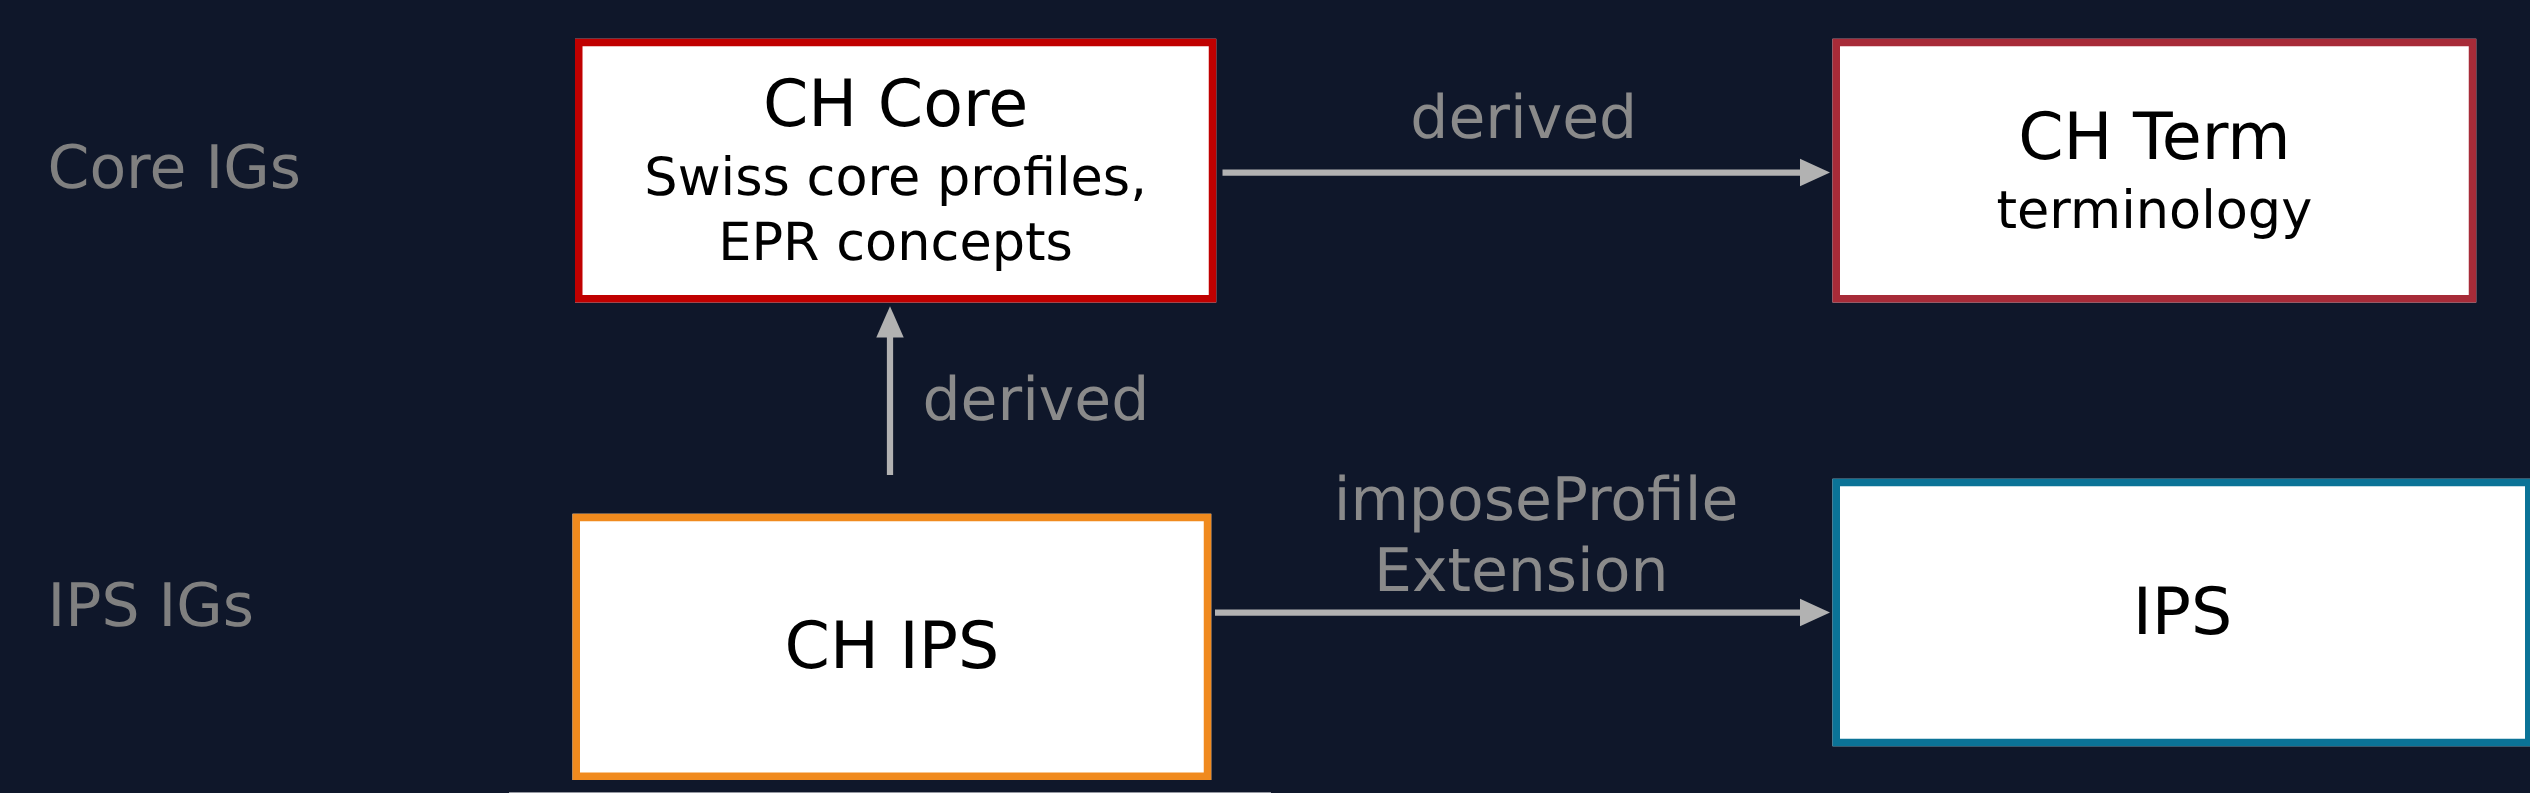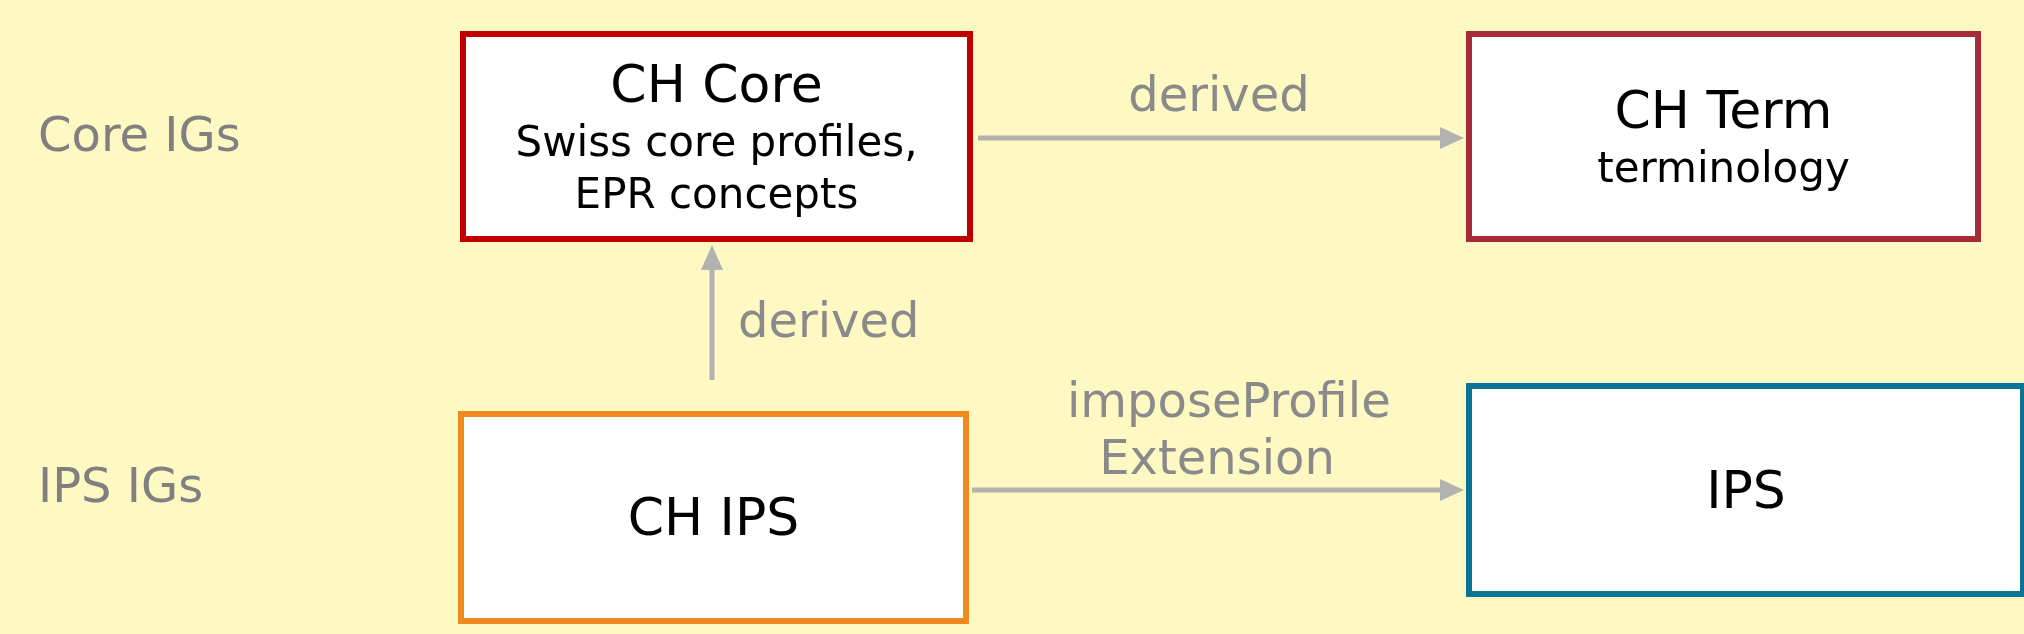--- a/index.html
+++ b/index.html
@@ -1,20 +1,20 @@
 <!DOCTYPE html>
 <html><head>
 <meta charset="utf-8">
 <style>
   html, body { margin: 0; padding: 0; background: #ffffff; }
   .canvas {
     position: relative;
     width: 2024px;
     height: 634px;
-    background: #fef9c3;
+    background: #0f172a;
     font-family: "DejaVu Sans", "Liberation Sans", sans-serif;
     overflow: hidden;
   }
   .row-label {
     position: absolute;
     font-size: 48px;
     line-height: 1.2;
   }
   .node {
     position: absolute;

